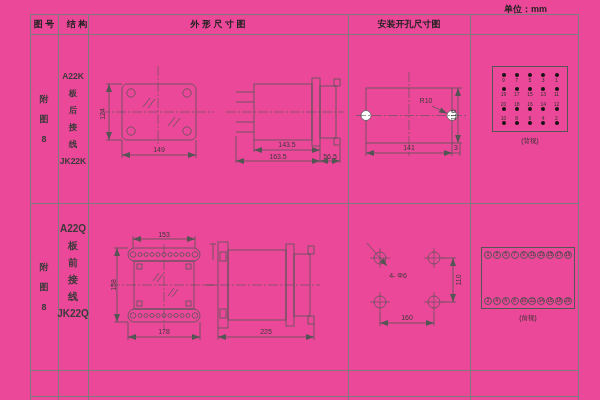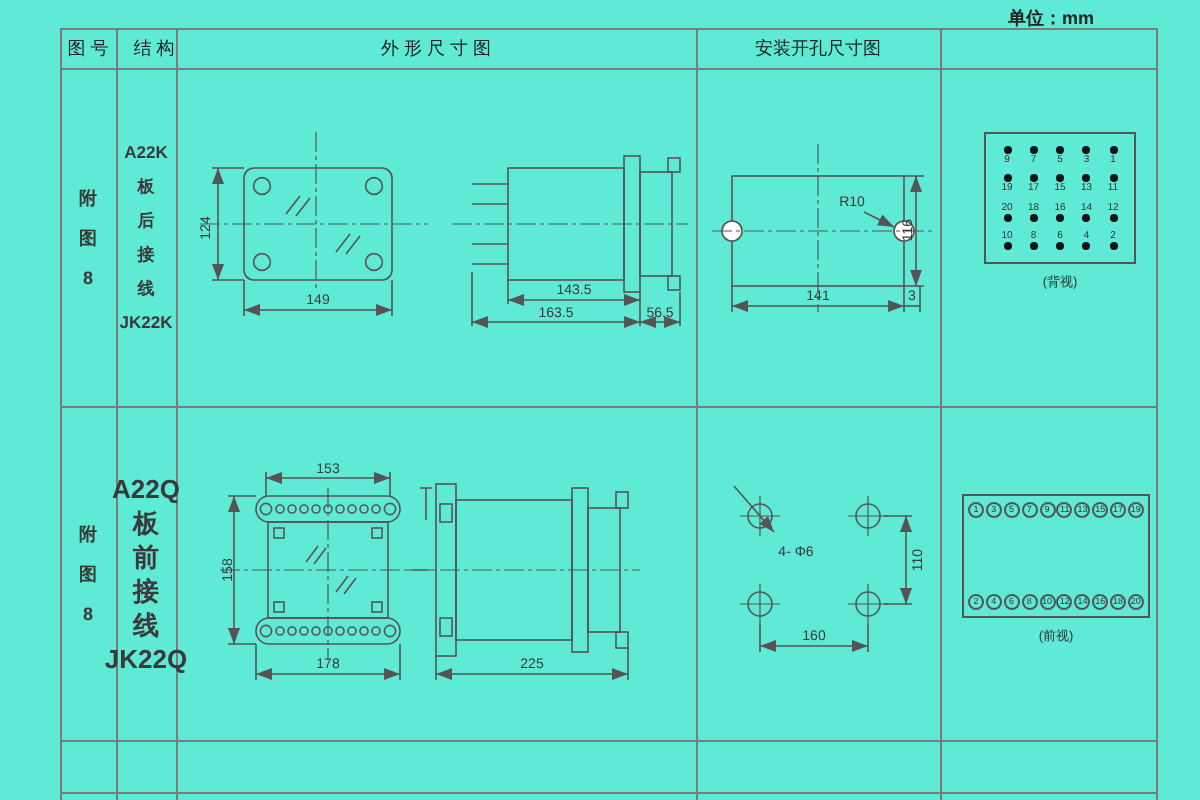--- a/index.html
+++ b/index.html
@@ -1,21 +1,21 @@
 <!DOCTYPE html>
 <html><head>
 <meta charset="utf-8">
 <style>
   html,body{margin:0;padding:0;background:#fff}
-  .page{position:relative;width:600px;height:400px;background:#5eead4;overflow:hidden;
+  .page{position:relative;width:600px;height:400px;background:#ec4899;overflow:hidden;
         font-family:"Liberation Sans","DejaVu Sans",sans-serif;color:#333}
   .hline{position:absolute;height:1px;background:#7b7b7b}
   .vline{position:absolute;width:1px;background:#7b7b7b}
   .unit{position:absolute;top:3px;left:504px;font-size:9px;color:#222;font-weight:bold}
-  .hdr{position:absolute;top:18px;text-align:center;font-size:9px;font-weight:normal;color:#222;white-space:pre}
+  .hdr{position:absolute;top:18px;text-align:center;font-size:9px;font-weight:bold;color:#222;white-space:pre}
   .stack{position:absolute;display:flex;flex-direction:column;align-items:center;justify-content:center;
          font-size:9px;font-weight:bold;color:#3a3a3a}
   .stack span{display:block;line-height:10px}
   .draw{position:absolute}
   svg text{font-size:7px;fill:#3a3a3a;font-family:"Liberation Sans",sans-serif}
   .cl{stroke-dasharray:10 2 2 2;stroke-width:.6}
   
   .t1wrap{position:absolute;left:486px;top:66px;width:88px}
   .t1box{width:76px;height:66px;border:1px solid #555;margin:0 auto;display:flex;flex-direction:column;
          justify-content:space-evenly;padding:2px 5px;box-sizing:border-box}
@@ -236,21 +236,21 @@
       </div>
     </div>
     <div class="tlabel">(背视)</div>
   </div>
 
   <div class="stack" style="left:30px;top:203px;width:28px;height:167px;gap:10px">
     <span>附</span>
     <span>图</span>
     <span>8</span>
   </div>
-  <div class="stack" style="left:58px;top:204px;width:30px;height:167px;gap:7px;font-size:13px">
+  <div class="stack" style="left:58px;top:188px;width:30px;height:167px;gap:7px;font-size:10px">
     <span>A22Q</span>
     <span>板</span>
     <span>前</span>
     <span>接</span>
     <span>线</span>
     <span>JK22Q</span>
   </div>
 
   <svg class="draw" style="left:108px;top:228px" width="112" height="118" viewBox="0 0 112 118">
     <defs>

